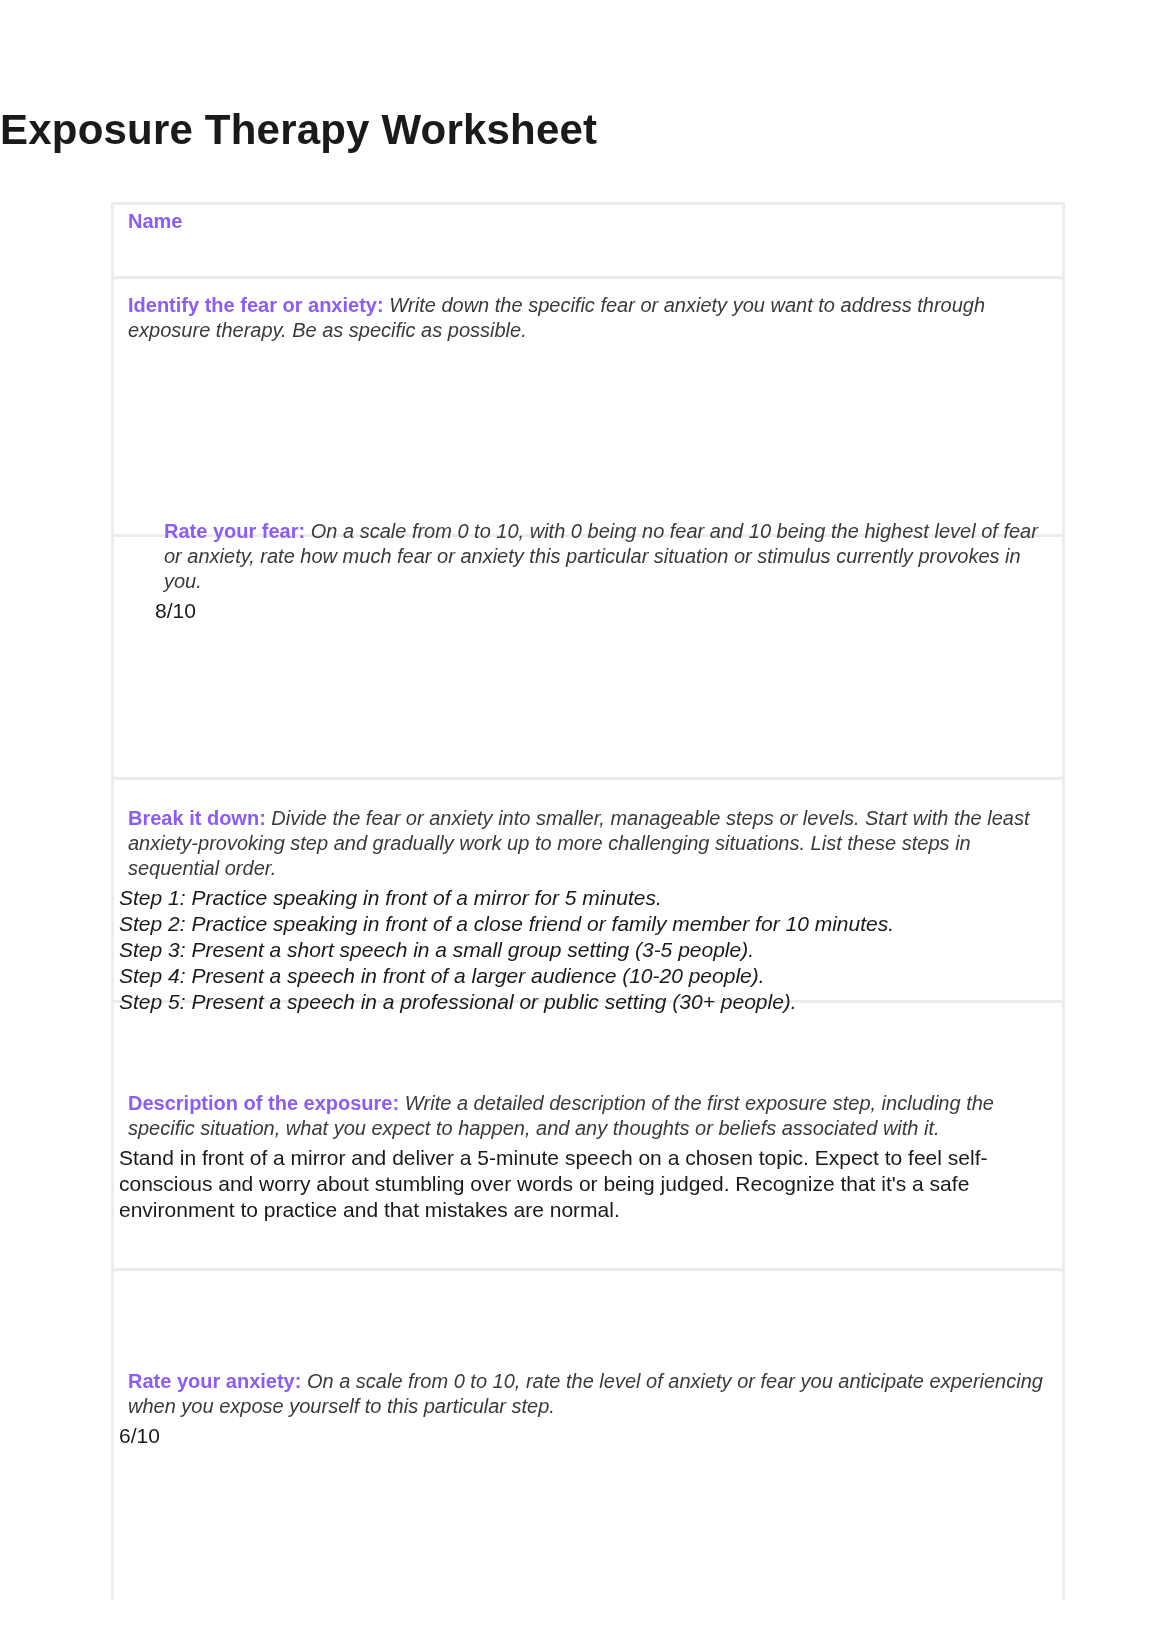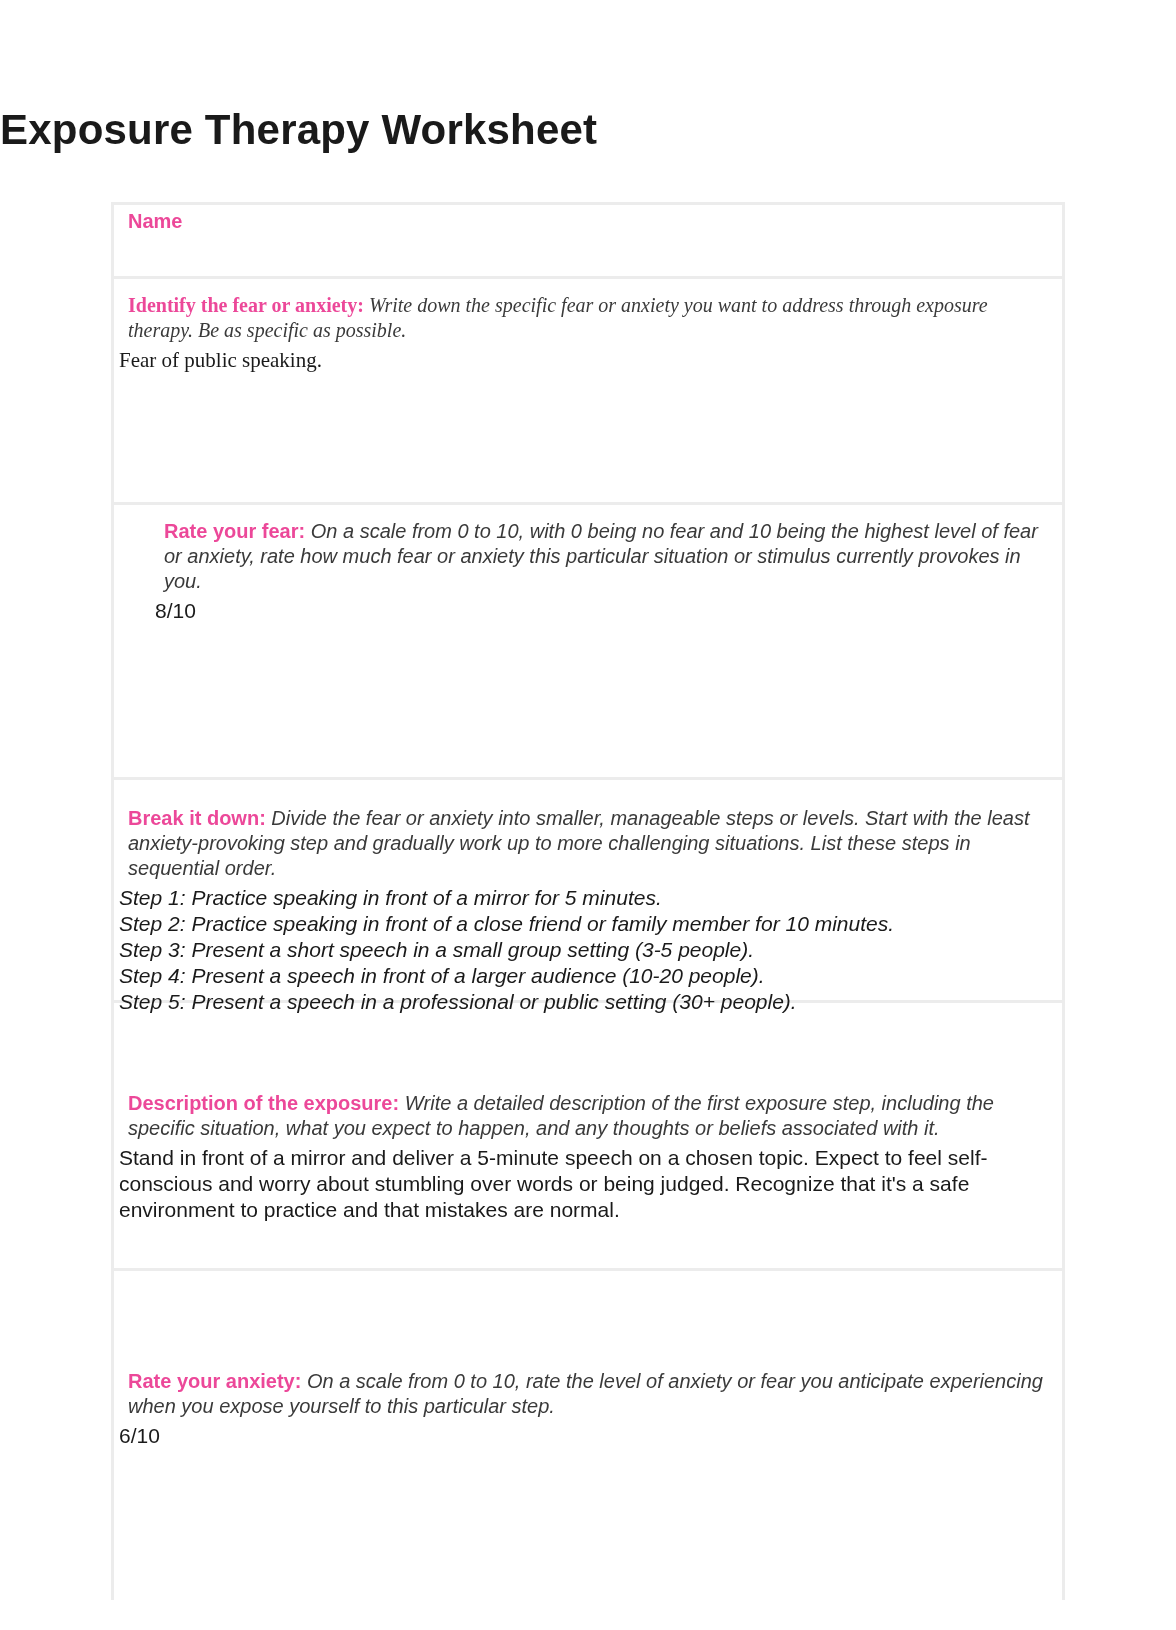--- a/index.html
+++ b/index.html
@@ -18,21 +18,21 @@
     border-top: 3px solid #ececec; box-sizing: border-box;
   }
   .row {
     position: absolute; left: 0; right: 0; box-sizing: border-box;
     border-bottom: 3px solid #ececec;
   }
   .row.last { border-bottom: none; }
   .prompt {
     margin: 0; padding: 14px 16px 0 14px; font-size: 20px; line-height: 25px; color: #2a2a2a;
   }
-  .label { font-weight: bold; color: #ec4899; }
+  .label { font-weight: bold; color: #8b5cf6; }
   .instr { font-style: italic; color: #3a3a3a; }
   .answer {
     margin: 0; padding: 4px 12px 0 5px; font-size: 21px; line-height: 26px; color: #1a1a1a;
   }
   .name-answer { font-size: 18px; line-height: 24px; padding-top: 4px; }
   .steps { list-style: none; margin: 0; padding: 4px 12px 0 5px; }
   .steps li { font-size: 21px; line-height: 26px; color: #1a1a1a; font-style: italic; }
 </style>
 </head>
 <body>
@@ -40,26 +40,25 @@
 <h1 class="title">Exposure Therapy Worksheet</h1>
 
 <div class="sheet">
 
   <div class="row" style="top:0; height:74px;">
     <p class="prompt" style="padding-top:4px;">
       <span class="label">Name</span>
     </p>
   </div>
 
-  <div class="row" style="top:74px; height:226px;font-family:Liberation Serif, serif;">
+  <div class="row" style="top:74px; height:258px;">
     <p class="prompt">
       <span class="label">Identify the fear or anxiety:</span>
       <span class="instr">Write down the specific fear or anxiety you want to address through exposure therapy. Be as specific as possible.</span>
     </p>
-    <p class="answer">Fear of public speaking.</p>
   </div>
 
   <div class="row" style="top:300px; height:275px;padding-left:36px;">
     <p class="prompt">
       <span class="label">Rate your fear:</span>
       <span class="instr">On a scale from 0 to 10, with 0 being no fear and 10 being the highest level of fear or anxiety, rate how much fear or anxiety this particular situation or stimulus currently provokes in you.</span>
     </p>
     <p class="answer">8/10</p>
   </div>
 

